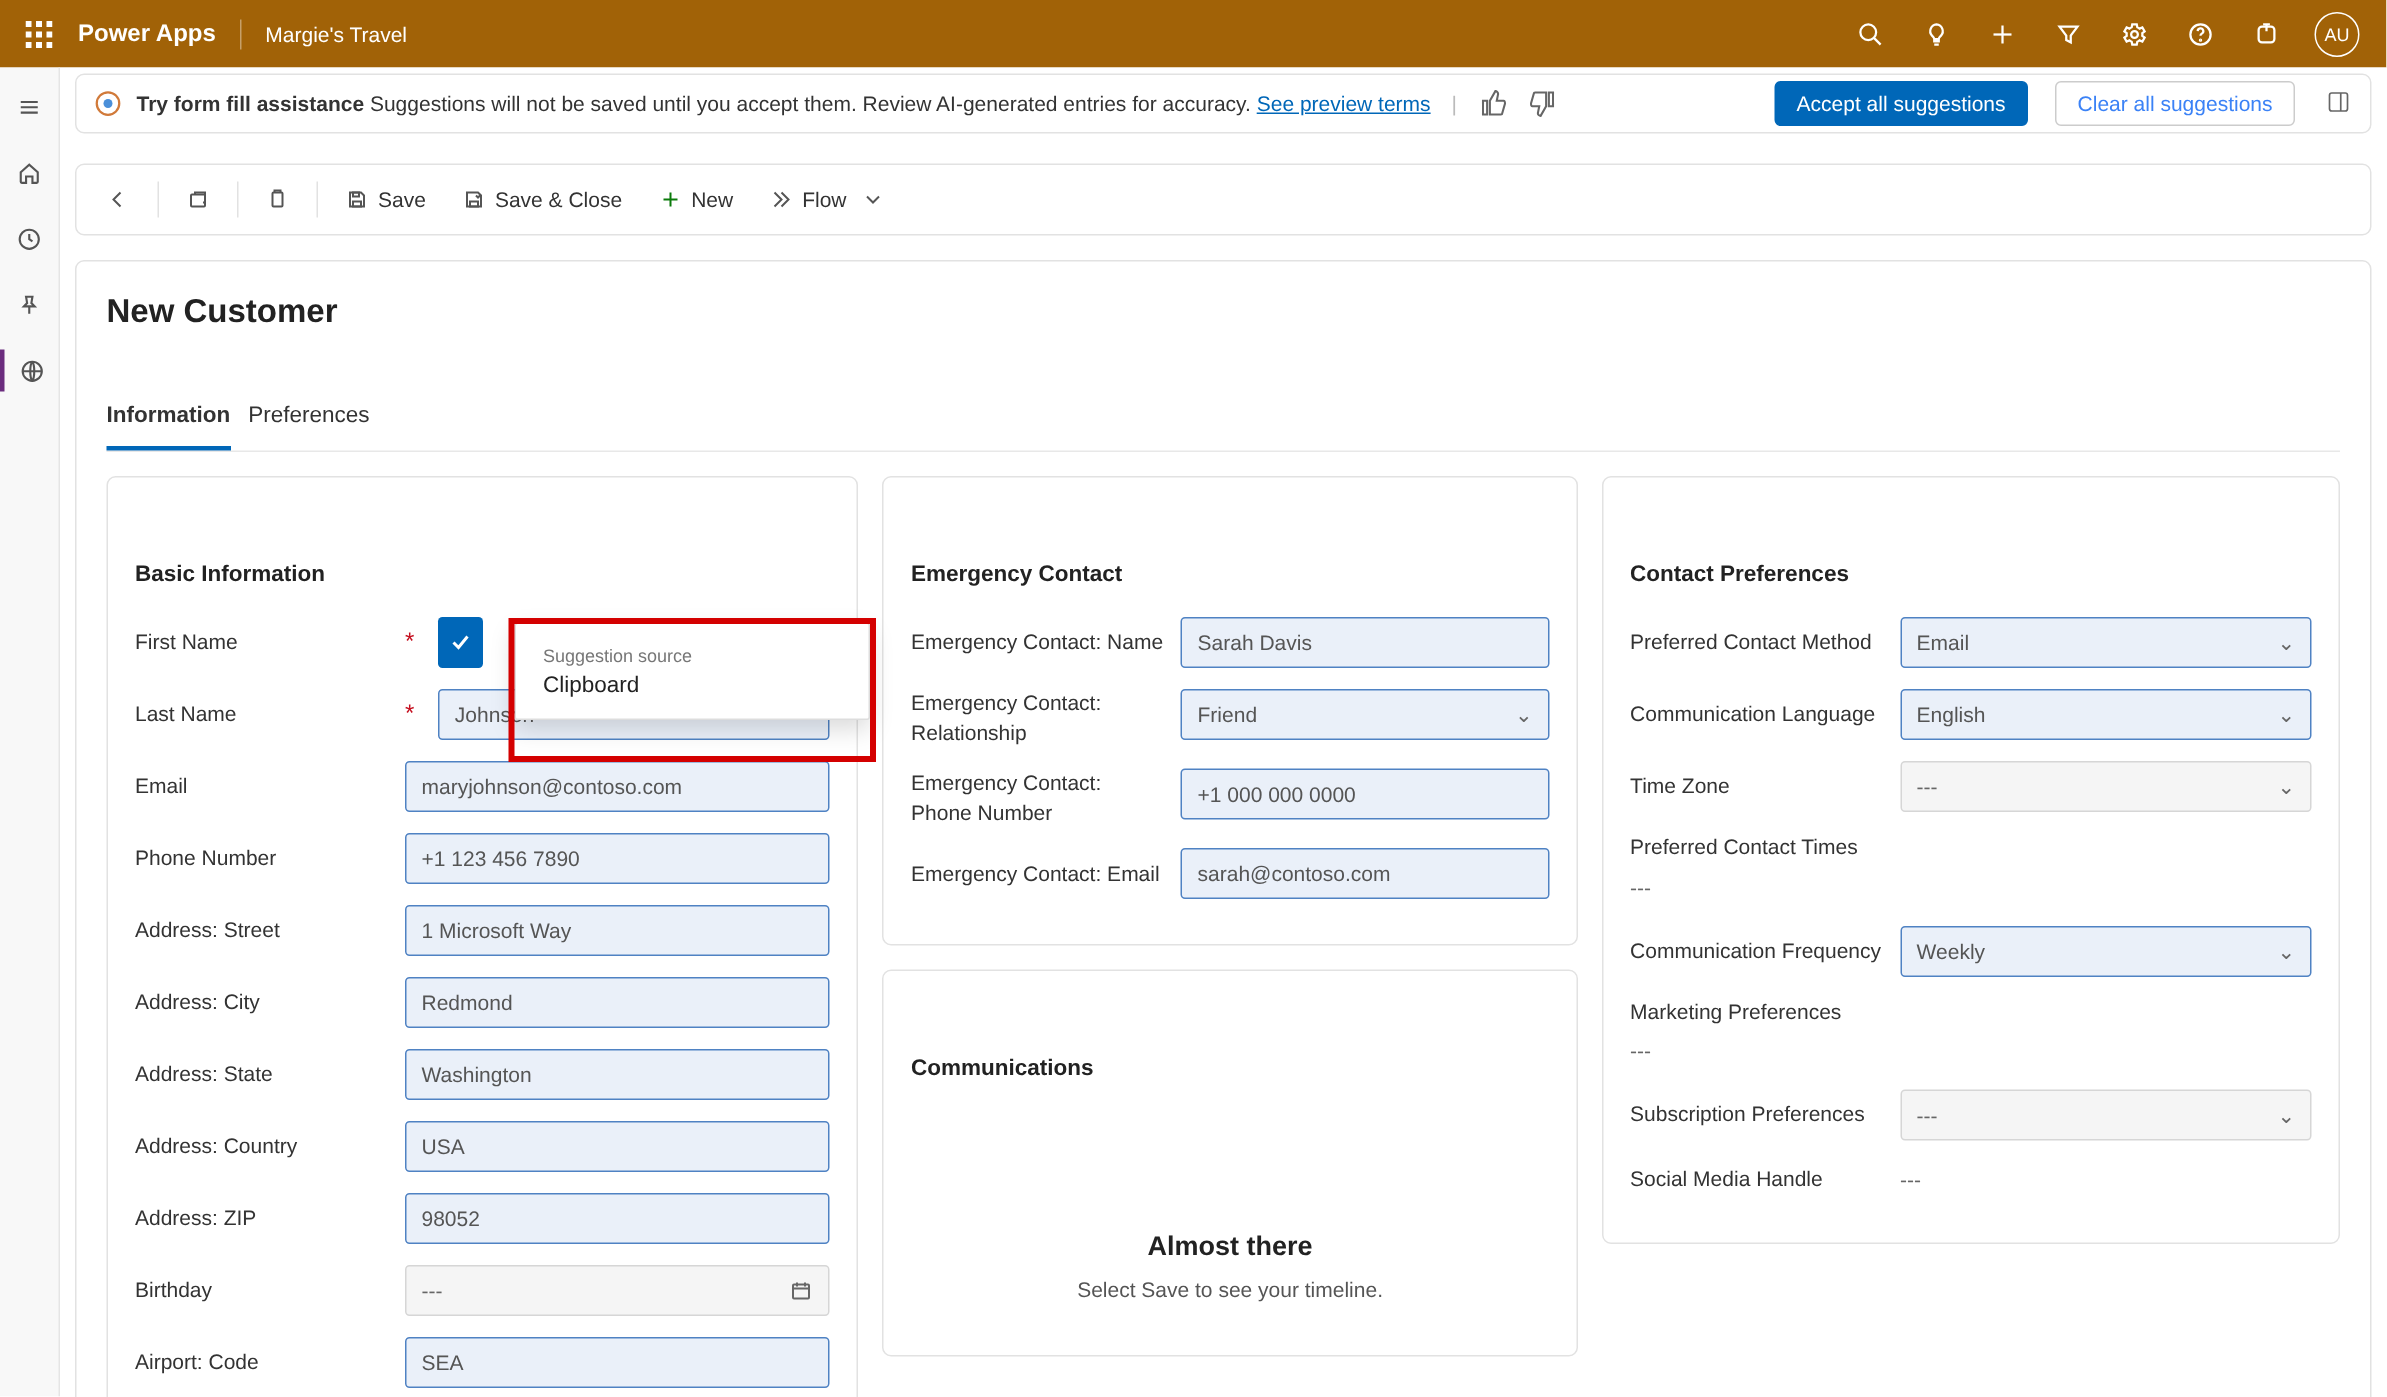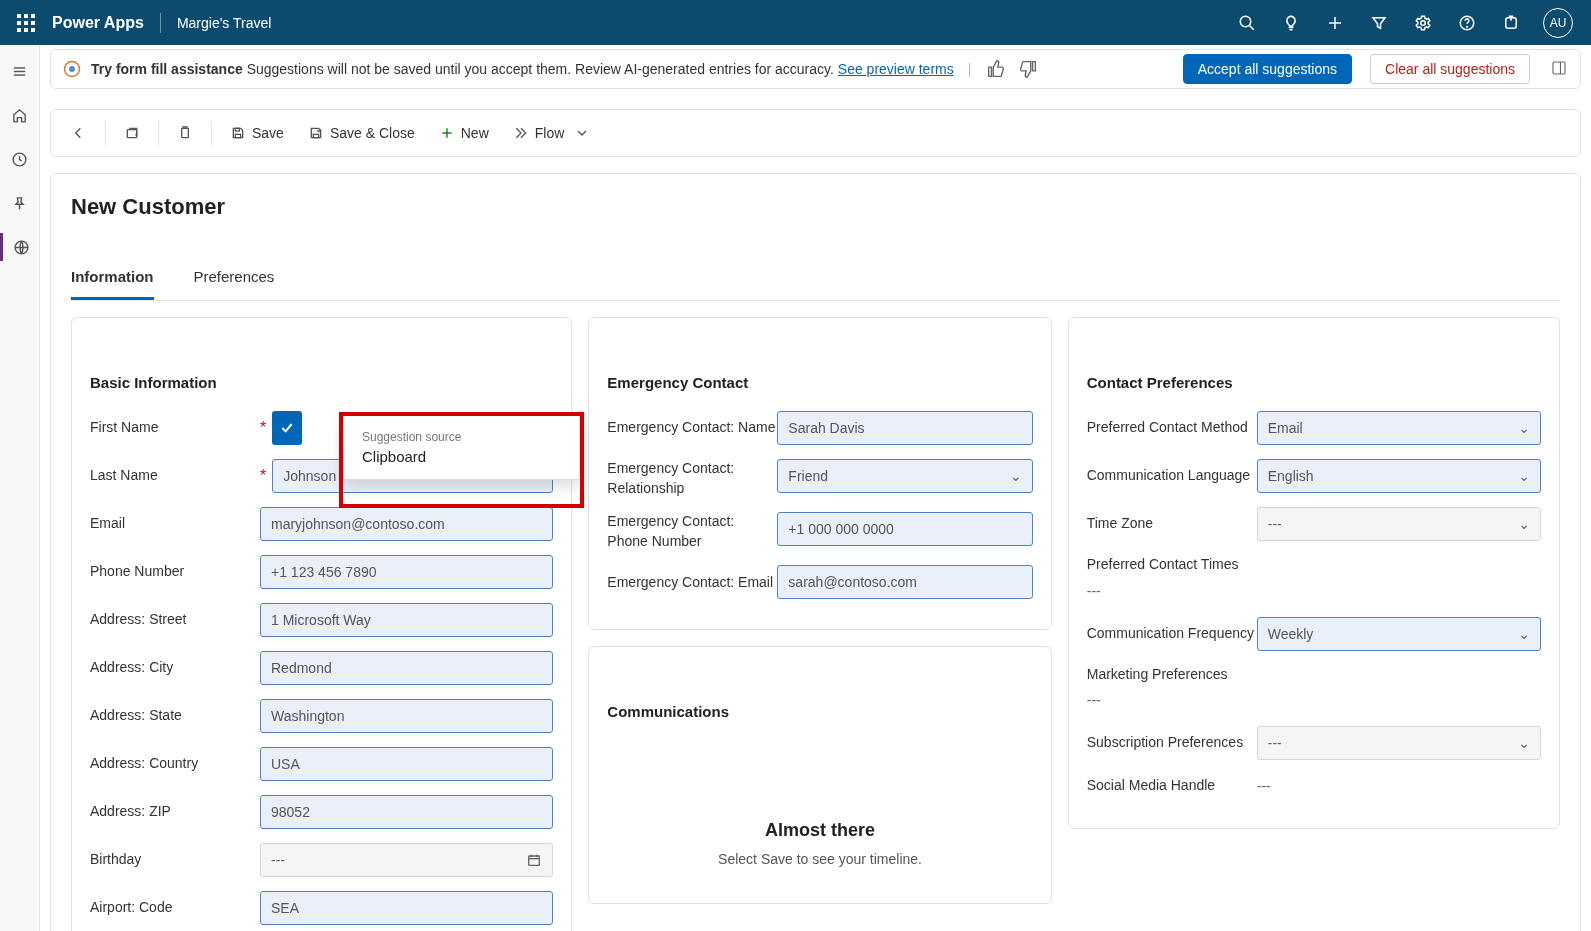--- a/index.html
+++ b/index.html
@@ -1,18 +1,18 @@
 <!DOCTYPE html>
 <html><head>
 <meta charset="utf-8">
 <style>
 * { box-sizing: border-box; margin: 0; padding: 0; font-family: "Segoe UI", Arial, sans-serif; }
 html, body { width: 100%; height: 100%; background: #fff; overflow: hidden; }
 
-.top-bar { height: 45px; background: #0c4a6e; display: flex; align-items: center; color: #fff; padding: 0 10px; }
+.top-bar { height: 45px; background: #a16207; display: flex; align-items: center; color: #fff; padding: 0 10px; }
 .waffle { width: 32px; height: 32px; display: flex; align-items: center; justify-content: center; cursor: pointer; }
 .waffle svg { width: 18px; height: 18px; }
 .app-name { font-size: 16px; font-weight: 600; margin-left: 10px; }
 .divider-v { width: 1px; height: 20px; background: rgba(255,255,255,0.4); margin: 0 16px; }
 .env-name { font-size: 14px; }
 .top-right { margin-left: auto; display: flex; align-items: center; gap: 4px; }
 .top-icon { width: 40px; height: 40px; display: flex; align-items: center; justify-content: center; cursor: pointer; }
 .top-icon svg { width: 18px; height: 18px; stroke: #fff; fill: none; }
 .avatar { width: 30px; height: 30px; border-radius: 50%; border: 1px solid #fff; display: flex; align-items: center; justify-content: center; font-size: 12px; margin: 0 8px; }
 
@@ -23,45 +23,45 @@
 .rail-icon.active { border-left: 3px solid #6b2c7e; width: 100%; justify-content: center; }
 
 .main { flex: 1; display: flex; flex-direction: column; background: #fff; overflow: hidden; position: relative; }
 
 .ai-banner { height: 40px; border: 1px solid #e2e2e2; border-radius: 6px; margin: 4px 10px 12px 10px; display: flex; align-items: center; padding: 0 12px; gap: 10px; font-size: 14px; color: #333; }
 .ai-banner .copilot { width: 18px; height: 18px; }
 .ai-banner a { color: #0067b8; text-decoration: underline; cursor: pointer; }
 .ai-banner .slash { color: #bbb; margin: 0 4px; }
 .ai-banner .thumb { width: 22px; height: 22px; display: flex; align-items: center; justify-content: center; cursor: pointer; }
 .ai-banner .btn-accept { margin-left: auto; background: #0067b8; color: #fff; border: 1px solid #0067b8; border-radius: 4px; padding: 6px 14px; font-size: 14px; cursor: pointer; }
-.ai-banner .btn-clear { background: #fff; color: #b91c1c; border: 1px solid #ccc; border-radius: 4px; padding: 6px 14px; font-size: 14px; cursor: pointer; margin-left: 8px; }
+.ai-banner .btn-clear { background: #fff; color: #3b82f6; border: 1px solid #ccc; border-radius: 4px; padding: 6px 14px; font-size: 14px; cursor: pointer; margin-left: 8px; }
 .ai-banner .expand { margin-left: 10px; cursor: pointer; }
 
 .cmd-bar { height: 48px; border: 1px solid #e2e2e2; border-radius: 6px; margin: 8px 10px 0 10px; display: flex; align-items: center; padding: 0 10px; gap: 4px; }
 .cmd-btn { display: flex; align-items: center; gap: 6px; padding: 6px 10px; cursor: pointer; font-size: 14px; color: #333; border-radius: 4px; }
 .cmd-sep { width: 1px; height: 24px; background: #e2e2e2; margin: 0 4px; }
 .cmd-btn svg { width: 16px; height: 16px; }
 .green svg { stroke: #0b7a0b; }
 .flow-chev { margin-left: 4px; }
 
 .content { flex: 1; overflow-y: auto; padding: 16px 10px 16px 10px; }
 .page-card { border: 1px solid #e2e2e2; border-radius: 6px; padding: 20px 20px 0 20px; }
 .page-title { font-size: 22px; font-weight: 600; color: #222; }
-.tabs { display: flex; gap: 40px; margin-top: 40px; border-bottom: 1px solid #e8e8e8; }
+.tabs { display: flex; gap: 12px; margin-top: 40px; border-bottom: 1px solid #e8e8e8; }
 .tab { font-size: 15px; padding: 8px 0 12px 0; cursor: pointer; color: #333; }
 .tab.active { font-weight: 600; border-bottom: 3px solid #0067b8; }
 
 .sections { display: flex; gap: 16px; margin-top: 16px; align-items: flex-start; }
 .sec { border: 1px solid #e2e2e2; border-radius: 6px; padding: 16px 18px; background: #fff; }
 .sec1 { flex: 1.02; }
 .sec2wrap { flex: 1.02; display: flex; flex-direction: column; gap: 16px; }
 .sec3 { flex: 1; }
 .sec-title { font-size: 15px; font-weight: 600; color: #222; margin-bottom: 20px; margin-top: 40px; }
 
-.field-row { display: flex; align-items: center; margin-bottom: 14px; position: relative; }
+.field-row { display: flex; align-items: center; gap: 10px; margin-bottom: 14px; position: relative; }
 .field-row.tall { align-items: flex-start; }
 .field-label { width: 170px; font-size: 14px; color: #333; flex-shrink: 0; line-height: 1.4; }
 .req { color: #c50f1f; margin-right: 6px; }
 .field-input { flex: 1; height: 34px; border: 1px solid #4f82c3; background: #eaf0f9; border-radius: 3px; padding: 0 10px; font-size: 14px; color: #555; display: flex; align-items: center; justify-content: space-between; }
 .field-input.plain { border: 1px solid #d6d6d6; background: #f5f5f5; color: #666; }
 .field-input.select { justify-content: space-between; }
 .chev { color: #666; }
 .info-ic { width: 18px; height: 18px; stroke: #666; fill: none; }
 .accept-check { width: 30px; height: 34px; background: #0067b8; border-radius: 3px; display: flex; align-items: center; justify-content: center; color: #fff; cursor: pointer; }
 

